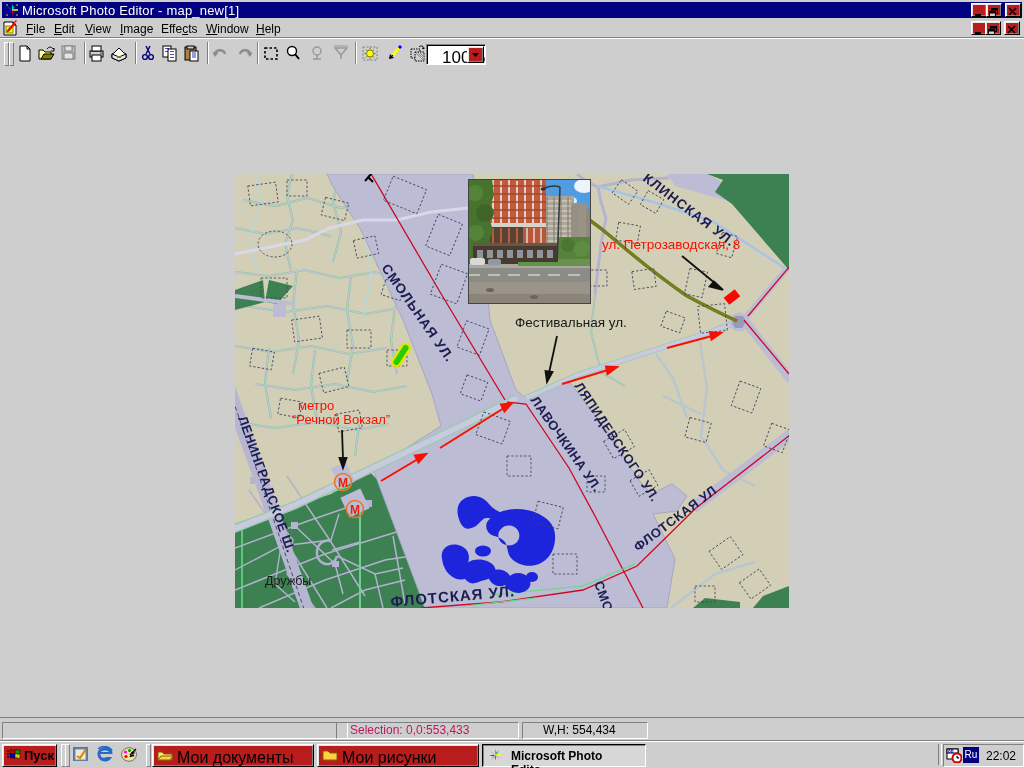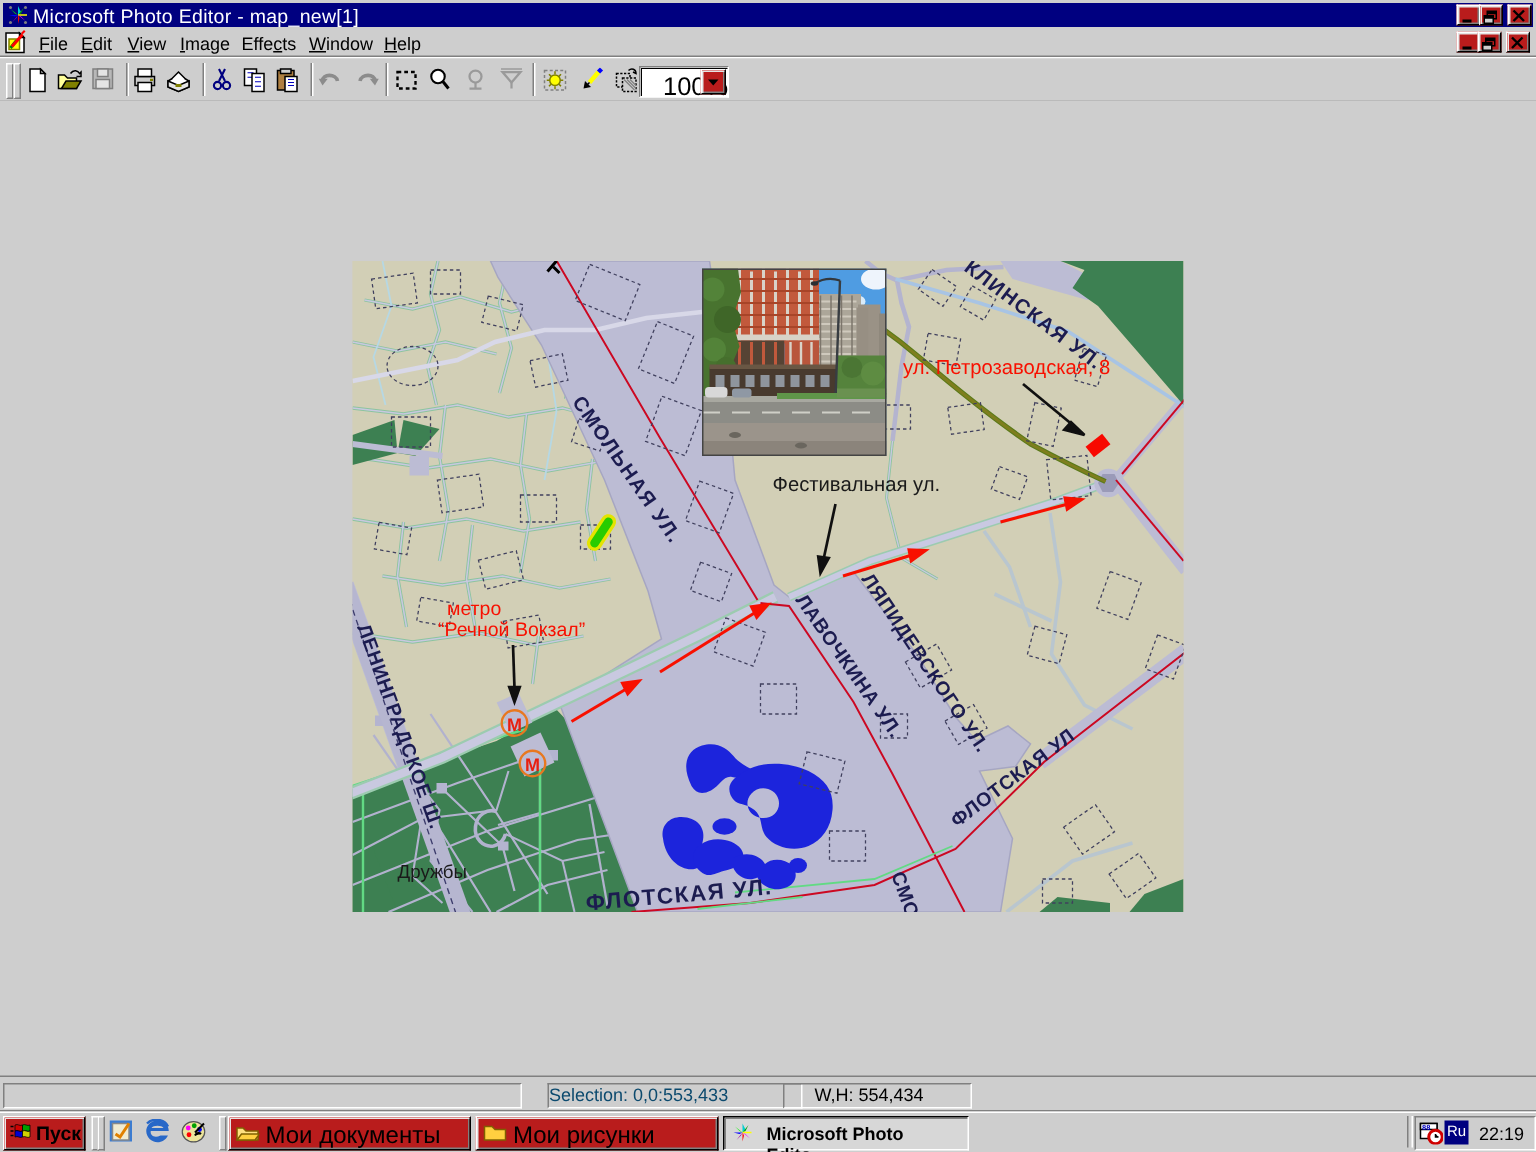--- a/index.html
+++ b/index.html
@@ -551,21 +551,21 @@
             <path d="M0,96 h12 M20,96 h12 M40,96 h12 M60,96 h12 M80,96 h12 M100,96 h12"></path>
           </g>
 </g>
 <rect x="0.5" y="0.5" width="122" height="124" fill="none" stroke="#444"></rect>
 </g>
 </svg>
 </div>
 
 <div class="abs" style="left:0;top:717px;width:1024px;height:24px;background:#cecece;border-top:1px solid #808080"></div>
 <div class="abs sunken" style="left:2px;top:722px;width:344px;height:15px"></div>
-<div class="abs sunken" style="left:365px;top:722px;width:168px;height:15px;font-size:12px;padding-left:0;color:#0c4a6e">Selection: 0,0:553,433</div>
+<div class="abs sunken" style="left:336px;top:722px;width:168px;height:15px;font-size:12px;padding-left:13px;color:#be185d">Selection: 0,0:553,433</div>
 <div class="abs sunken" style="left:522px;top:722px;width:104px;height:15px;font-size:12px;padding-left:20px;color:#000">W,H: 554,434</div>
 
 <div class="abs" style="left:0;top:741px;width:1024px;height:27px;background:#cecece;border-top:1px solid #fff;box-shadow:0 -1px 0 #808080"></div>
 <div class="abs btn" style="left:2px;top:744px;width:53px;height:21px">
  <svg width="16" height="16" style="position:absolute;left:3px;top:2px" viewBox="0 0 16 16">
   <g>
         <path d="M1 4 h2 M1 7 h2 M1 10 h2" stroke="#000" stroke-width="1"></path>
   <path d="M4 3 C6 2 7 4 9 3 L9 7 C7 8 6 6 4 7 Z" fill="#d00000" stroke="#000" stroke-width="0.5"></path>
   <path d="M9 3 C11 2 12 4 14 3 L14 7 C12 8 11 6 9 7 Z" fill="#00a000" stroke="#000" stroke-width="0.5"></path>
   <path d="M4 7 C6 6 7 8 9 7 L9 11 C7 12 6 10 4 11 Z" fill="#0000d0" stroke="#000" stroke-width="0.5"></path>
@@ -628,14 +628,14 @@
 <div class="abs" style="left:938px;top:744px;width:2px;height:21px;border-left:1px solid #808080;border-right:1px solid #fff"></div>
 <div class="abs sunken" style="left:943px;top:744px;width:79px;height:21px">
  <svg width="16" height="16" style="position:absolute;left:2px;top:2px">
       <rect x="1" y="2" width="11" height="10" fill="#fff" stroke="#000"></rect>
       <rect x="1" y="2" width="11" height="4" fill="#fff" stroke="#000"></rect>
       <text x="2" y="6" font-size="5" fill="#0000c0" font-weight="bold">88</text>
       <circle cx="11" cy="11" r="4.5" fill="#fff" stroke="#d00000" stroke-width="2"></circle>
       <path d="M11 9 L11 11 L13 11" stroke="#000" stroke-width="1"></path>
     </svg>
  <div style="position:absolute;left:19px;top:2px;width:16px;height:16px;background:#000080;color:#fff;font-size:10px;text-align:center;line-height:16px">Ru</div>
- <span style="position:absolute;left:42px;top:4px;font-size:12px">22:19</span>
+ <span style="position:absolute;left:42px;top:4px;font-size:12px">22:02</span>
 </div>
 
 </body></html>

